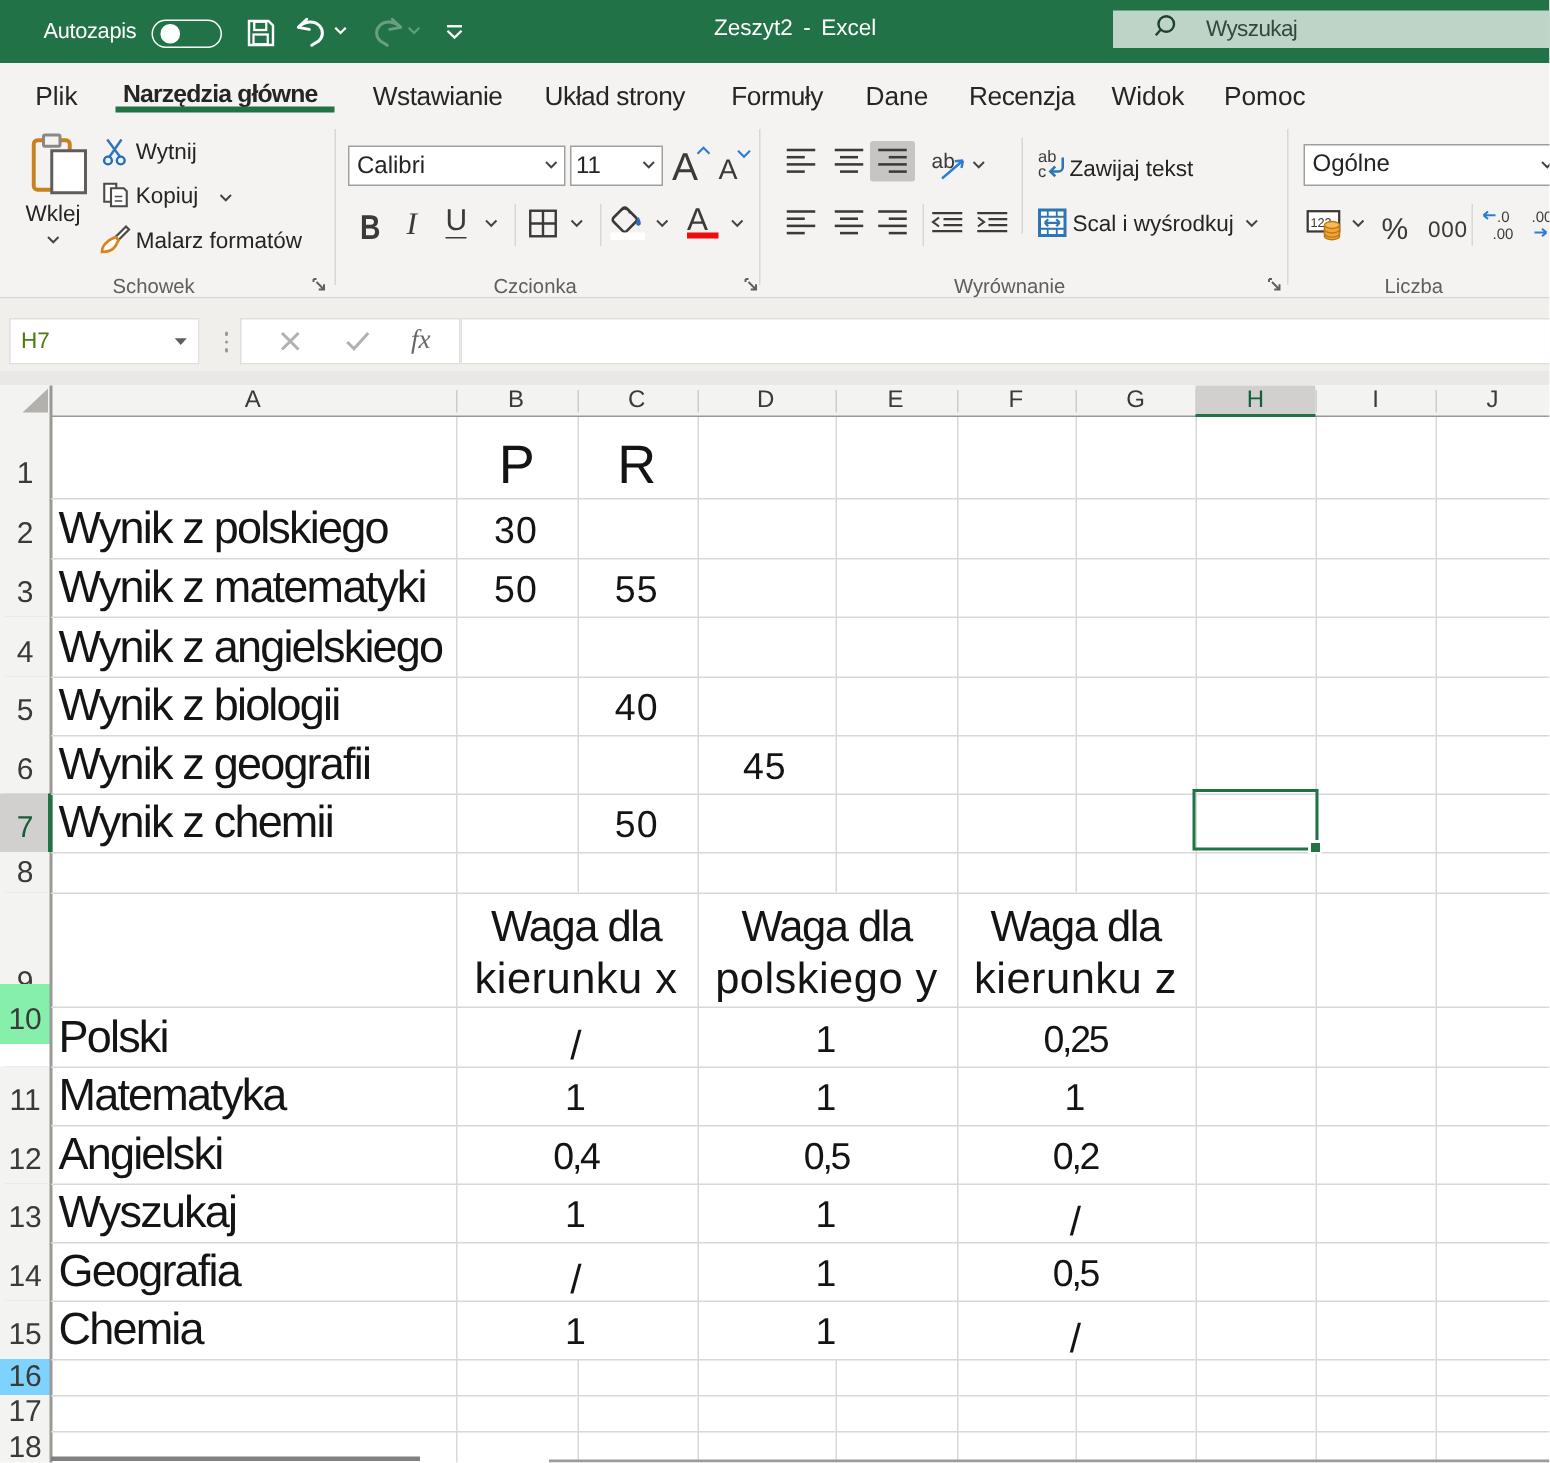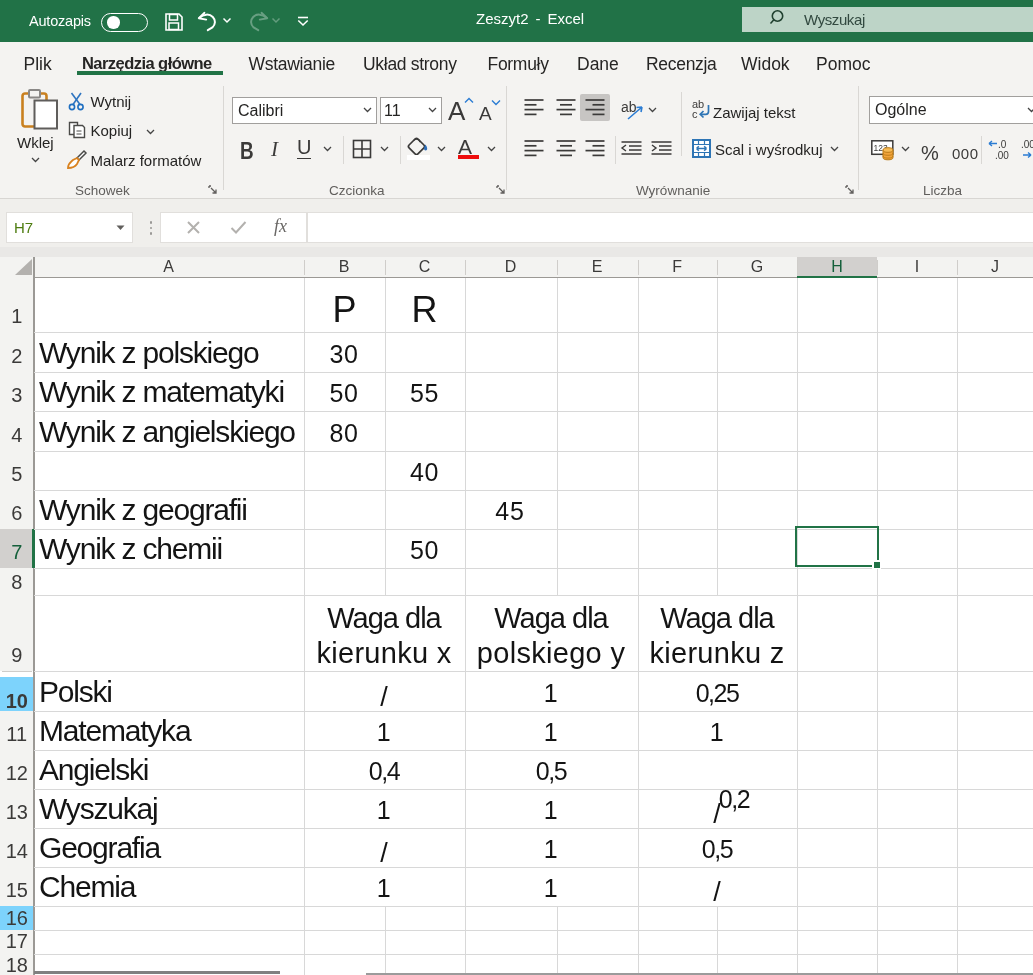--- a/index.html
+++ b/index.html
@@ -316,21 +316,21 @@
 <div class="rowhdr" style="top:194.0px;height:39.5px;background:#f3f3f1;color:#3b3a39;padding-bottom:4px;">5</div>
 <div class="hl" style="left:2px;top:233.5px;width:30px;height:1px;"></div>
 <div class="rowhdr" style="top:233.5px;height:39px;background:#f3f3f1;color:#3b3a39;padding-bottom:4px;">6</div>
 <div class="hl" style="left:2px;top:272.5px;width:30px;height:1px;"></div>
 <div class="rowhdr" style="top:272.5px;height:39px;background:#d2d0ce;color:#15603b;padding-bottom:4px;">7</div>
 <div class="hl" style="left:2px;top:311.5px;width:30px;height:1px;"></div>
 <div class="rowhdr" style="top:311.5px;height:26.5px;background:#f3f3f1;color:#3b3a39;padding-bottom:0.5px;">8</div>
 <div class="hl" style="left:2px;top:338.0px;width:30px;height:1px;"></div>
 <div class="rowhdr" style="top:338.0px;height:76.5px;background:#f3f3f1;color:#3b3a39;padding-bottom:4px;">9</div>
 <div class="hl" style="left:2px;top:414.5px;width:30px;height:1px;"></div>
-<div class="rowhdr" style="top:420px;height:40px;background:#7dd3fc;color:#3b3a39;padding-bottom:4px;font-weight:bold;">10</div>
+<div class="rowhdr" style="top:399px;height:40px;background:#86efac;color:#3b3a39;padding-bottom:4px;">10</div>
 <div class="hl" style="left:2px;top:454.5px;width:30px;height:1px;"></div>
 <div class="rowhdr" style="top:454.5px;height:39px;background:#f3f3f1;color:#3b3a39;padding-bottom:4px;">11</div>
 <div class="hl" style="left:2px;top:493.5px;width:30px;height:1px;"></div>
 <div class="rowhdr" style="top:493.5px;height:39px;background:#f3f3f1;color:#3b3a39;padding-bottom:4px;">12</div>
 <div class="hl" style="left:2px;top:532.5px;width:30px;height:1px;"></div>
 <div class="rowhdr" style="top:532.5px;height:39px;background:#f3f3f1;color:#3b3a39;padding-bottom:4px;">13</div>
 <div class="hl" style="left:2px;top:571.5px;width:30px;height:1px;"></div>
 <div class="rowhdr" style="top:571.5px;height:39px;background:#f3f3f1;color:#3b3a39;padding-bottom:4px;">14</div>
 <div class="hl" style="left:2px;top:610.5px;width:30px;height:1px;"></div>
 <div class="rowhdr" style="top:610.5px;height:39px;background:#f3f3f1;color:#3b3a39;padding-bottom:4px;">15</div>
@@ -373,21 +373,21 @@
 <div class="gl" style="left:717px;top:21px;width:1px;height:317.0px;"></div>
 <div class="gl" style="left:717px;top:649.5px;width:1px;height:71px;"></div>
 <div class="celltext" style="left:244.5px;top:35.7px;width:200px;font-size:36px;line-height:36px;text-align:center;">P</div>
 <div class="celltext" style="left:324.5px;top:35.7px;width:200px;font-size:36px;line-height:36px;text-align:center;">R</div>
 <div class="celltext" style="left:39px;top:81.3px;font-size:30px;line-height:30px;letter-spacing:-1.2px;">Wynik z polskiego</div>
 <div class="celltext" style="left:244.0px;top:85.2px;width:200px;font-size:25px;line-height:25px;text-align:center;letter-spacing:0.7px;">30</div>
 <div class="celltext" style="left:39px;top:120.8px;font-size:30px;line-height:30px;letter-spacing:-1.2px;">Wynik z matematyki</div>
 <div class="celltext" style="left:244.0px;top:124.8px;width:200px;font-size:25px;line-height:25px;text-align:center;letter-spacing:0.7px;">50</div>
 <div class="celltext" style="left:324.5px;top:124.8px;width:200px;font-size:25px;line-height:25px;text-align:center;letter-spacing:0.7px;">55</div>
 <div class="celltext" style="left:39px;top:160.3px;font-size:30px;line-height:30px;letter-spacing:-1.2px;">Wynik z angielskiego</div>
-<div class="celltext" style="left:244.0px;top:164.2px;width:200px;font-size:25px;line-height:25px;text-align:center;letter-spacing:0.7px;">80</div>
+<div class="celltext" style="left:39px;top:199.8px;font-size:30px;line-height:30px;letter-spacing:-1.2px;">Wynik z biologii</div>
 <div class="celltext" style="left:324.5px;top:203.8px;width:200px;font-size:25px;line-height:25px;text-align:center;letter-spacing:0.7px;">40</div>
 <div class="celltext" style="left:39px;top:238.8px;font-size:30px;line-height:30px;letter-spacing:-1.2px;">Wynik z geografii</div>
 <div class="celltext" style="left:324.5px;top:242.8px;width:200px;font-size:25px;line-height:25px;text-align:right;letter-spacing:0.7px;">45</div>
 <div class="celltext" style="left:39px;top:277.8px;font-size:30px;line-height:30px;letter-spacing:-1.2px;">Wynik z chemii</div>
 <div class="celltext" style="left:324.5px;top:281.8px;width:200px;font-size:25px;line-height:25px;text-align:center;letter-spacing:0.7px;">50</div>
 <div class="celltext" style="left:284.0px;top:347.0px;width:200px;font-size:29px;line-height:29px;text-align:center;letter-spacing:-1.0px;">Waga dla</div>
 <div class="celltext" style="left:284.0px;top:382.4px;width:200px;font-size:29px;line-height:29px;text-align:center;letter-spacing:0.3px;">kierunku x</div>
 <div class="celltext" style="left:451.0px;top:347.0px;width:200px;font-size:29px;line-height:29px;text-align:center;letter-spacing:-1.0px;">Waga dla</div>
 <div class="celltext" style="left:451.0px;top:382.4px;width:200px;font-size:29px;line-height:29px;text-align:center;letter-spacing:0.3px;">polskiego y</div>
 <div class="celltext" style="left:617.0px;top:347.0px;width:200px;font-size:29px;line-height:29px;text-align:center;letter-spacing:-1.0px;">Waga dla</div>
@@ -396,21 +396,21 @@
 <div class="celltext" style="left:284.0px;top:427.2px;width:200px;font-size:27px;line-height:27px;text-align:center;">/</div>
 <div class="celltext" style="left:451.0px;top:424.8px;width:200px;font-size:25px;line-height:25px;text-align:center;letter-spacing:0.7px;">1</div>
 <div class="celltext" style="left:617.0px;top:424.8px;width:200px;font-size:25px;line-height:25px;text-align:center;letter-spacing:-1.5px;">0,25</div>
 <div class="celltext" style="left:39px;top:459.8px;font-size:30px;line-height:30px;letter-spacing:-1.2px;">Matematyka</div>
 <div class="celltext" style="left:284.0px;top:463.8px;width:200px;font-size:25px;line-height:25px;text-align:center;letter-spacing:0.7px;">1</div>
 <div class="celltext" style="left:451.0px;top:463.8px;width:200px;font-size:25px;line-height:25px;text-align:center;letter-spacing:0.7px;">1</div>
 <div class="celltext" style="left:617.0px;top:463.8px;width:200px;font-size:25px;line-height:25px;text-align:center;letter-spacing:0.7px;">1</div>
 <div class="celltext" style="left:39px;top:498.8px;font-size:30px;line-height:30px;letter-spacing:-1.2px;">Angielski</div>
 <div class="celltext" style="left:284.0px;top:502.8px;width:200px;font-size:25px;line-height:25px;text-align:center;letter-spacing:-1.5px;">0,4</div>
 <div class="celltext" style="left:451.0px;top:502.8px;width:200px;font-size:25px;line-height:25px;text-align:center;letter-spacing:-1.5px;">0,5</div>
-<div class="celltext" style="left:634px;top:502.8px;width:200px;font-size:25px;line-height:25px;text-align:center;letter-spacing:-1.5px;margin-top:28px;">0,2</div>
+<div class="celltext" style="left:617.0px;top:502.8px;width:200px;font-size:25px;line-height:25px;text-align:center;letter-spacing:-1.5px;">0,2</div>
 <div class="celltext" style="left:39px;top:537.8px;font-size:30px;line-height:30px;letter-spacing:-1.2px;">Wyszukaj</div>
 <div class="celltext" style="left:284.0px;top:541.8px;width:200px;font-size:25px;line-height:25px;text-align:center;letter-spacing:0.7px;">1</div>
 <div class="celltext" style="left:451.0px;top:541.8px;width:200px;font-size:25px;line-height:25px;text-align:center;letter-spacing:0.7px;">1</div>
 <div class="celltext" style="left:617.0px;top:544.2px;width:200px;font-size:27px;line-height:27px;text-align:center;">/</div>
 <div class="celltext" style="left:39px;top:576.8px;font-size:30px;line-height:30px;letter-spacing:-1.2px;">Geografia</div>
 <div class="celltext" style="left:284.0px;top:583.2px;width:200px;font-size:27px;line-height:27px;text-align:center;">/</div>
 <div class="celltext" style="left:451.0px;top:580.8px;width:200px;font-size:25px;line-height:25px;text-align:center;letter-spacing:0.7px;">1</div>
 <div class="celltext" style="left:617.0px;top:580.8px;width:200px;font-size:25px;line-height:25px;text-align:center;letter-spacing:-1.5px;">0,5</div>
 <div class="celltext" style="left:39px;top:615.8px;font-size:30px;line-height:30px;letter-spacing:-1.2px;">Chemia</div>
 <div class="celltext" style="left:284.0px;top:619.8px;width:200px;font-size:25px;line-height:25px;text-align:center;letter-spacing:0.7px;">1</div>

